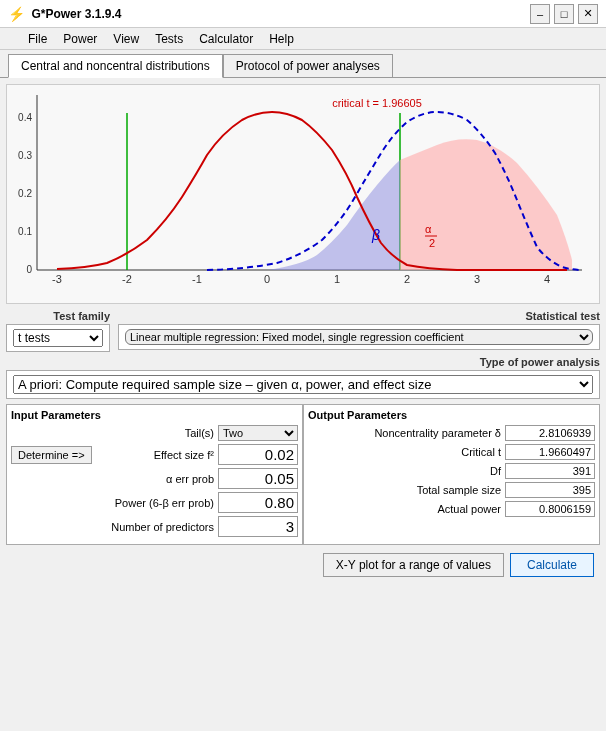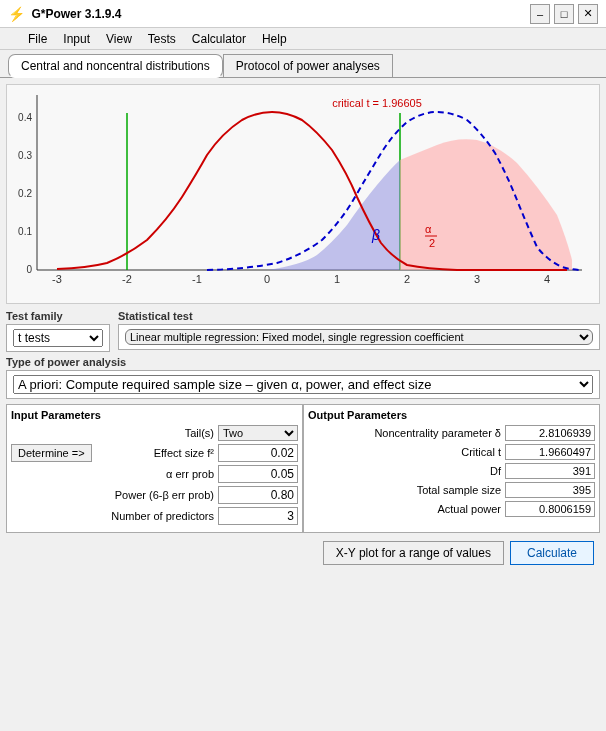--- a/index.html
+++ b/index.html
@@ -16,55 +16,55 @@
     }
     .title-bar-left { display: flex; align-items: center; gap: 6px; font-size: 12px; font-weight: bold; }
     .title-bar-controls { display: flex; gap: 4px; }
     .title-btn { width: 20px; height: 20px; border: 1px solid #999; background: #f0f0f0; cursor: pointer; font-size: 11px; display: flex; align-items: center; justify-content: center; }
     
     .menu-bar { background: #f0f0f0; display: flex; gap: 0; padding: 2px 20px; border-bottom: 1px solid #ccc; height: 22px; align-items: center; }
     .menu-item { padding: 2px 8px; cursor: pointer; font-size: 12px; }
     
     .tabs-bar { display: flex; border-bottom: 1px solid #999; background: #f0f0f0; padding: 4px 8px 0 8px; }
     .tab { padding: 4px 12px; border: 1px solid #999; border-bottom: none; cursor: pointer; font-size: 12px; background: #f0f0f0; }
-    .tab.active { background: #ffffff; border-bottom: 1px solid white; margin-bottom: -1px; border-radius: 7px; }
+    .tab.active { background: #ffffff; border-bottom: 1px solid white; margin-bottom: -1px; }
     
     .main { padding: 6px; background: #f0f0f0; }
     
     .graph-area {
       background: #f8f8f8;
       border: 1px solid #ccc;
       height: 220px;
       margin-bottom: 6px;
       position: relative;
       overflow: hidden;
     }
     
     .section-row { display: flex; gap: 8px; margin-bottom: 4px; align-items: flex-start; }
-    .section-label { font-size: 11px; color: #333; font-weight: bold; margin-bottom: 2px; }
+    .section-label { font-size: 11px; color: #333; font-weight: bold; margin-bottom: 2px; text-align: right; }
     
     .test-family-box { border: 1px solid #aaa; padding: 4px 6px; background: white; }
     .test-family-box select { width: 80px; font-size: 12px; }
     
     .stat-test-box { border: 1px solid #aaa; padding: 4px 6px; background: white; flex: 1; }
     .stat-test-box select { width: 100%; font-size: 12px; border-radius: 6px; }
     
     .power-analysis-box { border: 1px solid #aaa; padding: 4px 6px; background: white; width: 100%; margin-bottom: 4px; }
     .power-analysis-box select { width: 100%; font-size: 12px; }
     
     .params-section { display: flex; gap: 0; margin-bottom: 4px; justify-content: center; }
     
     .input-params { flex: 1; border: 1px solid #aaa; padding: 4px; background: white; }
     .output-params { flex: 1; border: 1px solid #aaa; padding: 4px; background: white; }
     
     .param-title { font-size: 11px; font-weight: bold; margin-bottom: 4px; }
     
     .param-row { display: flex; align-items: center; margin-bottom: 3px; justify-content: flex-end; }
     .param-label { font-size: 11px; text-align: right; margin-right: 4px; white-space: nowrap; }
-    .param-input { width: 80px; border: 1px solid #999; font-size: 12px; padding: 1px 3px; text-align: right; }
+    .param-input { width: 80px; border: 1px solid #999; font-size: 15px; padding: 1px 3px; text-align: right; }
     .param-select { width: 80px; border: 1px solid #999; font-size: 11px; }
     
     .output-row { display: flex; align-items: center; margin-bottom: 3px; justify-content: flex-end; }
     .output-label { font-size: 11px; text-align: right; margin-right: 4px; flex: 1; }
     .output-value { width: 90px; border: 1px solid #999; font-size: 11px; padding: 1px 3px; text-align: right; background: white; }
     
     .determine-btn { font-size: 11px; border: 1px solid #999; background: #f0f0f0; padding: 2px 6px; cursor: pointer; margin-right: 6px; }
     
     .bottom-buttons { display: flex; justify-content: flex-end; gap: 6px; padding: 4px 6px; margin-top: 4px; }
     .btn-xyplot { font-size: 12px; border: 1px solid #999; background: #f0f0f0; padding: 4px 12px; cursor: pointer; }
@@ -82,21 +82,21 @@
   </div>
   <div class="title-bar-controls">
     <button class="title-btn">–</button>
     <button class="title-btn">□</button>
     <button class="title-btn">✕</button>
   </div>
 </div>
 
 <div class="menu-bar">
   <span class="menu-item">File</span>
-  <span class="menu-item">Input</span>
+  <span class="menu-item">Power</span>
   <span class="menu-item">View</span>
   <span class="menu-item">Tests</span>
   <span class="menu-item">Calculator</span>
   <span class="menu-item">Help</span>
 </div>
 
 <div class="tabs-bar">
   <div class="tab active">Central and noncentral distributions</div>
   <div class="tab">Protocol of power analyses</div>
 </div>

